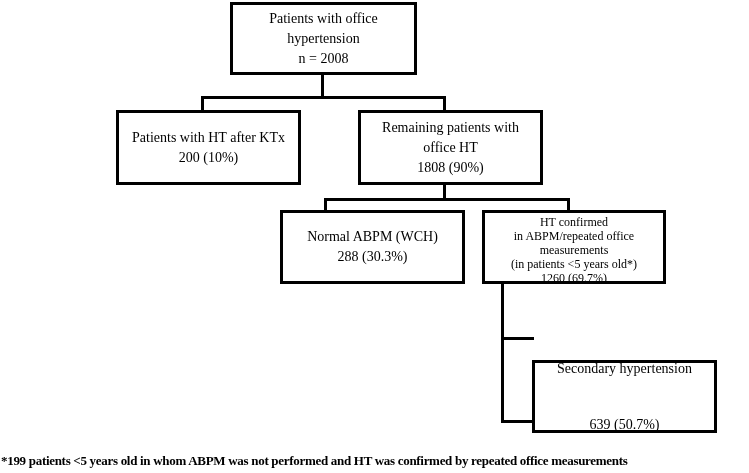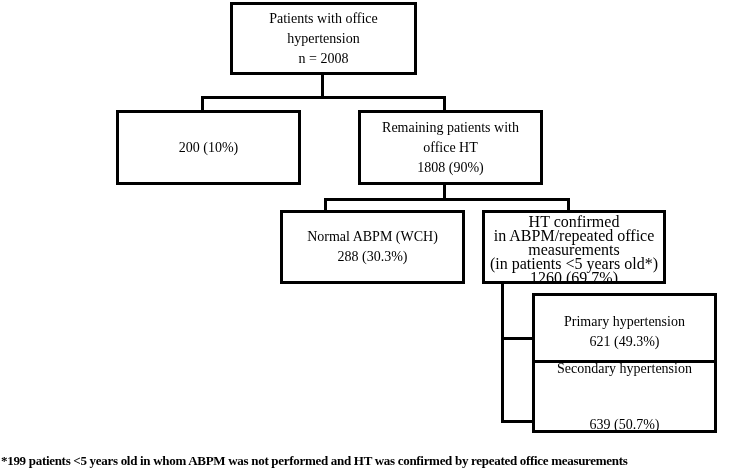--- a/index.html
+++ b/index.html
@@ -23,21 +23,21 @@
     align-items: center;
     justify-content: center;
     text-align: center;
     font-size: 14px;
     line-height: 20px;
     overflow: hidden;
     z-index: 2;
   }
   .node span { display: block; white-space: nowrap; }
   .node.tight {
-    font-size: 16px;
+    font-size: 12px;
     line-height: 14px;
     justify-content: flex-start;
     padding-top: 2px;
   }
   .vline, .hline {
     position: absolute;
     background: #000000;
     z-index: 1;
   }
   .vline { width: 3px; }
@@ -73,20 +73,21 @@
   <div class="hline" style="left:501px; top:337px; width:33px;"></div>
   <div class="hline" style="left:501px; top:420px; width:33px;"></div>
 
   <div class="node" style="left:230px; top:2px; width:187px; height:73px;">
     <span>Patients with office</span>
     <span>hypertension</span>
     <span>n = 2008</span>
   </div>
 
   <div class="node" style="left:116px; top:110px; width:185px; height:75px;">
+    <span>Patients with HT after KTx</span>
     <span>200 (10%)</span>
   </div>
 
   <div class="node" style="left:358px; top:110px; width:185px; height:75px;">
     <span>Remaining patients with</span>
     <span>office HT</span>
     <span>1808 (90%)</span>
   </div>
 
   <div class="node" style="left:240px; top:210px; width:185px; height:74px;margin-left:40px;">
@@ -95,24 +96,20 @@
   </div>
 
   <div class="node tight" style="left:482px; top:210px; width:184px; height:74px;">
     <span>HT confirmed</span>
     <span>in ABPM/repeated office</span>
     <span>measurements</span>
     <span>(in patients &lt;5 years old*)</span>
     <span>1260 (69.7%)</span>
   </div>
 
-  <div class="node" style="left:532px; top:293px; width:185px; height:77px;">
-    <span>Primary hypertension</span>
-    <span>621 (49.3%)</span>
-  </div>
 
   <div class="node" style="left:532px; top:360px; width:185px; height:73px;gap:36px;">
     <span>Secondary hypertension</span>
     <span>639 (50.7%)</span>
   </div>
 
   <div id="footnote">*199 patients &lt;5 years old in whom ABPM was not performed and HT was confirmed by repeated office measurements</div>
 
 </div>
 

